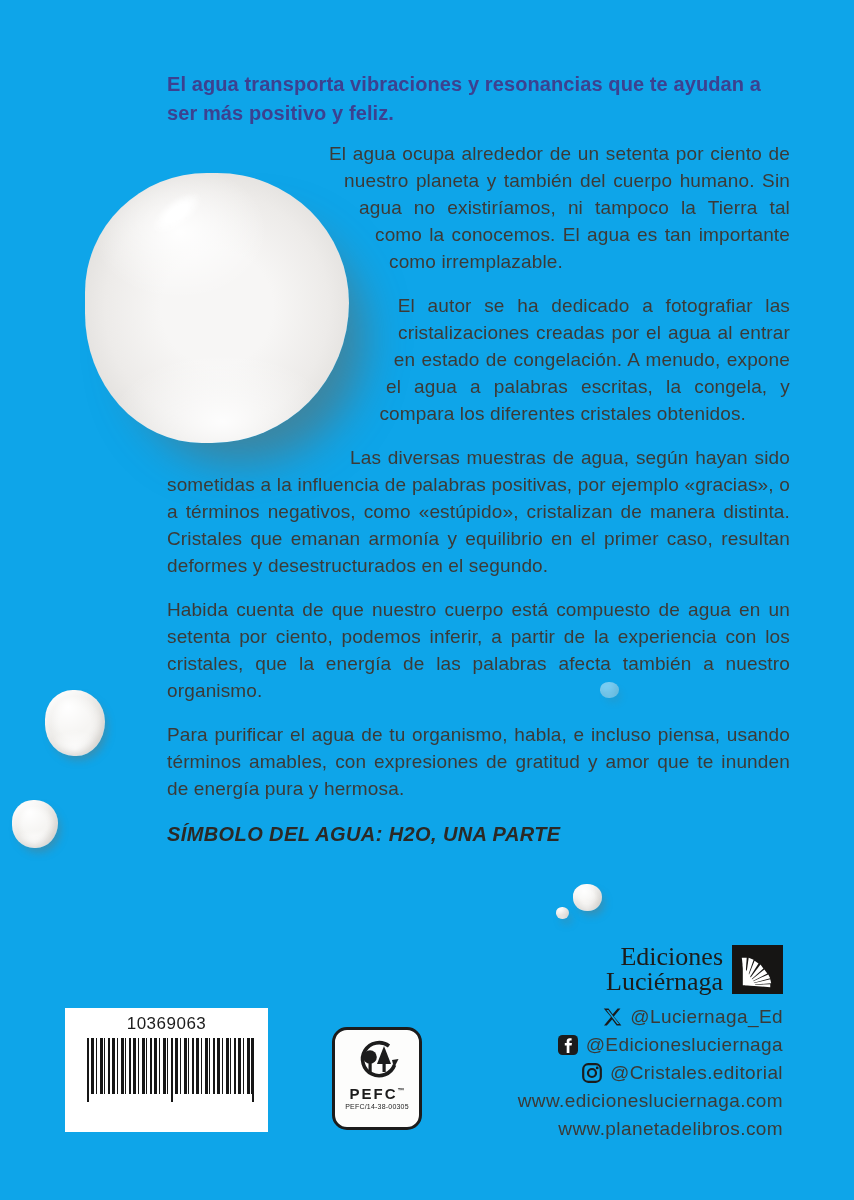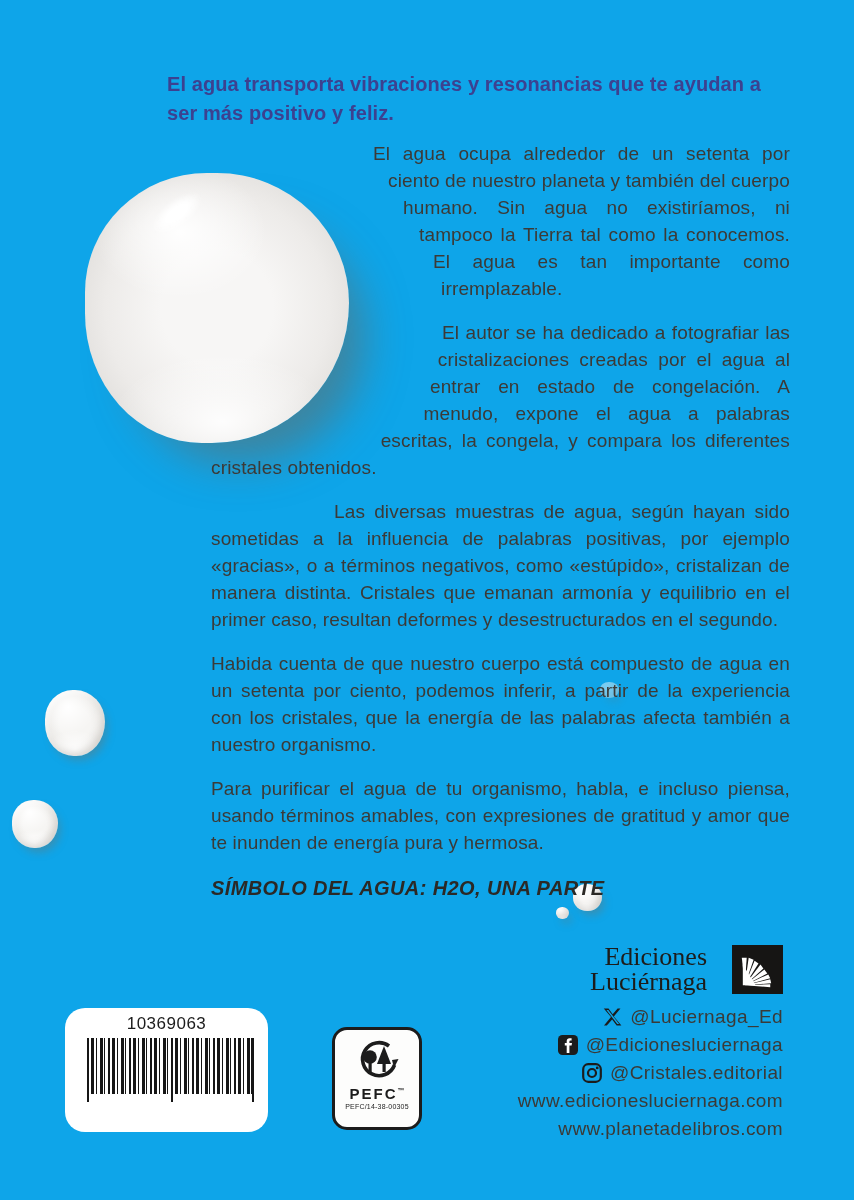--- a/index.html
+++ b/index.html
@@ -41,57 +41,57 @@
   .drop-c{left:573px;top:884px;width:29px;height:27px;}
   .drop-d{left:556px;top:907px;width:13px;height:12px;}
   .drop-e{left:600px;top:682px;width:19px;height:16px;opacity:.45;}
 
   
   .text-col{position:absolute;left:167px;top:70px;width:623px;}
   .tagline{
     color:#3c4190;font-size:20px;font-weight:700;line-height:29px;
     letter-spacing:.1px;margin:0 0 12px 0;
   }
-  .body-copy{color:#3c3a37;font-size:19px;line-height:27px;letter-spacing:.15px;margin-left:44px;}
+  .body-copy{color:#3c3a37;font-size:19px;line-height:27px;letter-spacing:.15px;}
   .drop-spacer{
     float:left;width:250px;height:312px;
     shape-outside:polygon(0px 0px,140px 0px,162px 27px,177px 54px,192px 81px,
       208px 108px,222px 135px,230px 160px,231px 186px,226px 210px,
       218px 236px,212px 262px,205px 278px,150px 292px,0px 312px);
   }
   .body-copy p{margin:0 0 17px 0;text-align:justify;}
   .body-copy p.indent-first{text-indent:123px;}
   .subheading{
     margin-top:14px;color:#2b2926;font-size:20px;font-weight:800;
     line-height:31px;letter-spacing:.4px;font-style:italic;
   }
 
   
   .publisher{
     position:absolute;top:944px;right:71px;
-    display:flex;align-items:center;gap:25px;
+    display:flex;align-items:center;gap:9px;
   }
   .publisher-name{
     font-family:"Liberation Serif",serif;color:#1d1c1a;
     font-size:26px;line-height:25px;text-align:right;
   }
   .publisher-logo{width:51px;height:49px;display:block;}
 
   .contact{
     position:absolute;top:1006px;right:71px;
     display:flex;flex-direction:column;align-items:flex-end;gap:7px;
     color:#3b3a37;font-size:19px;letter-spacing:.4px;
   }
   .contact-row{display:flex;align-items:center;gap:8px;height:21px;}
   .contact-row svg{display:block;}
 
   
   .barcode-box{
     position:absolute;left:65px;top:1008px;width:203px;height:124px;
-    background:#ffffff;color:#1c1c1c;border-radius:20px;
+    background:#ffffff;color:#1c1c1c;
   }
   .bc-num-top{text-align:center;font-size:17px;padding-top:6px;letter-spacing:.5px;}
   .bc-bars{
     position:relative;margin:4px 14px 0 22px;height:56px;
     background:repeating-linear-gradient(90deg,
       #161616 0 2px,#fff 2px 4px,#161616 4px 7px,#fff 7px 9px,
       #161616 9px 10px,#fff 10px 13px,#161616 13px 16px,#fff 16px 17px,
       #161616 17px 18px,#fff 18px 21px);
   }
   .bc-bars::before,.bc-bars::after{

